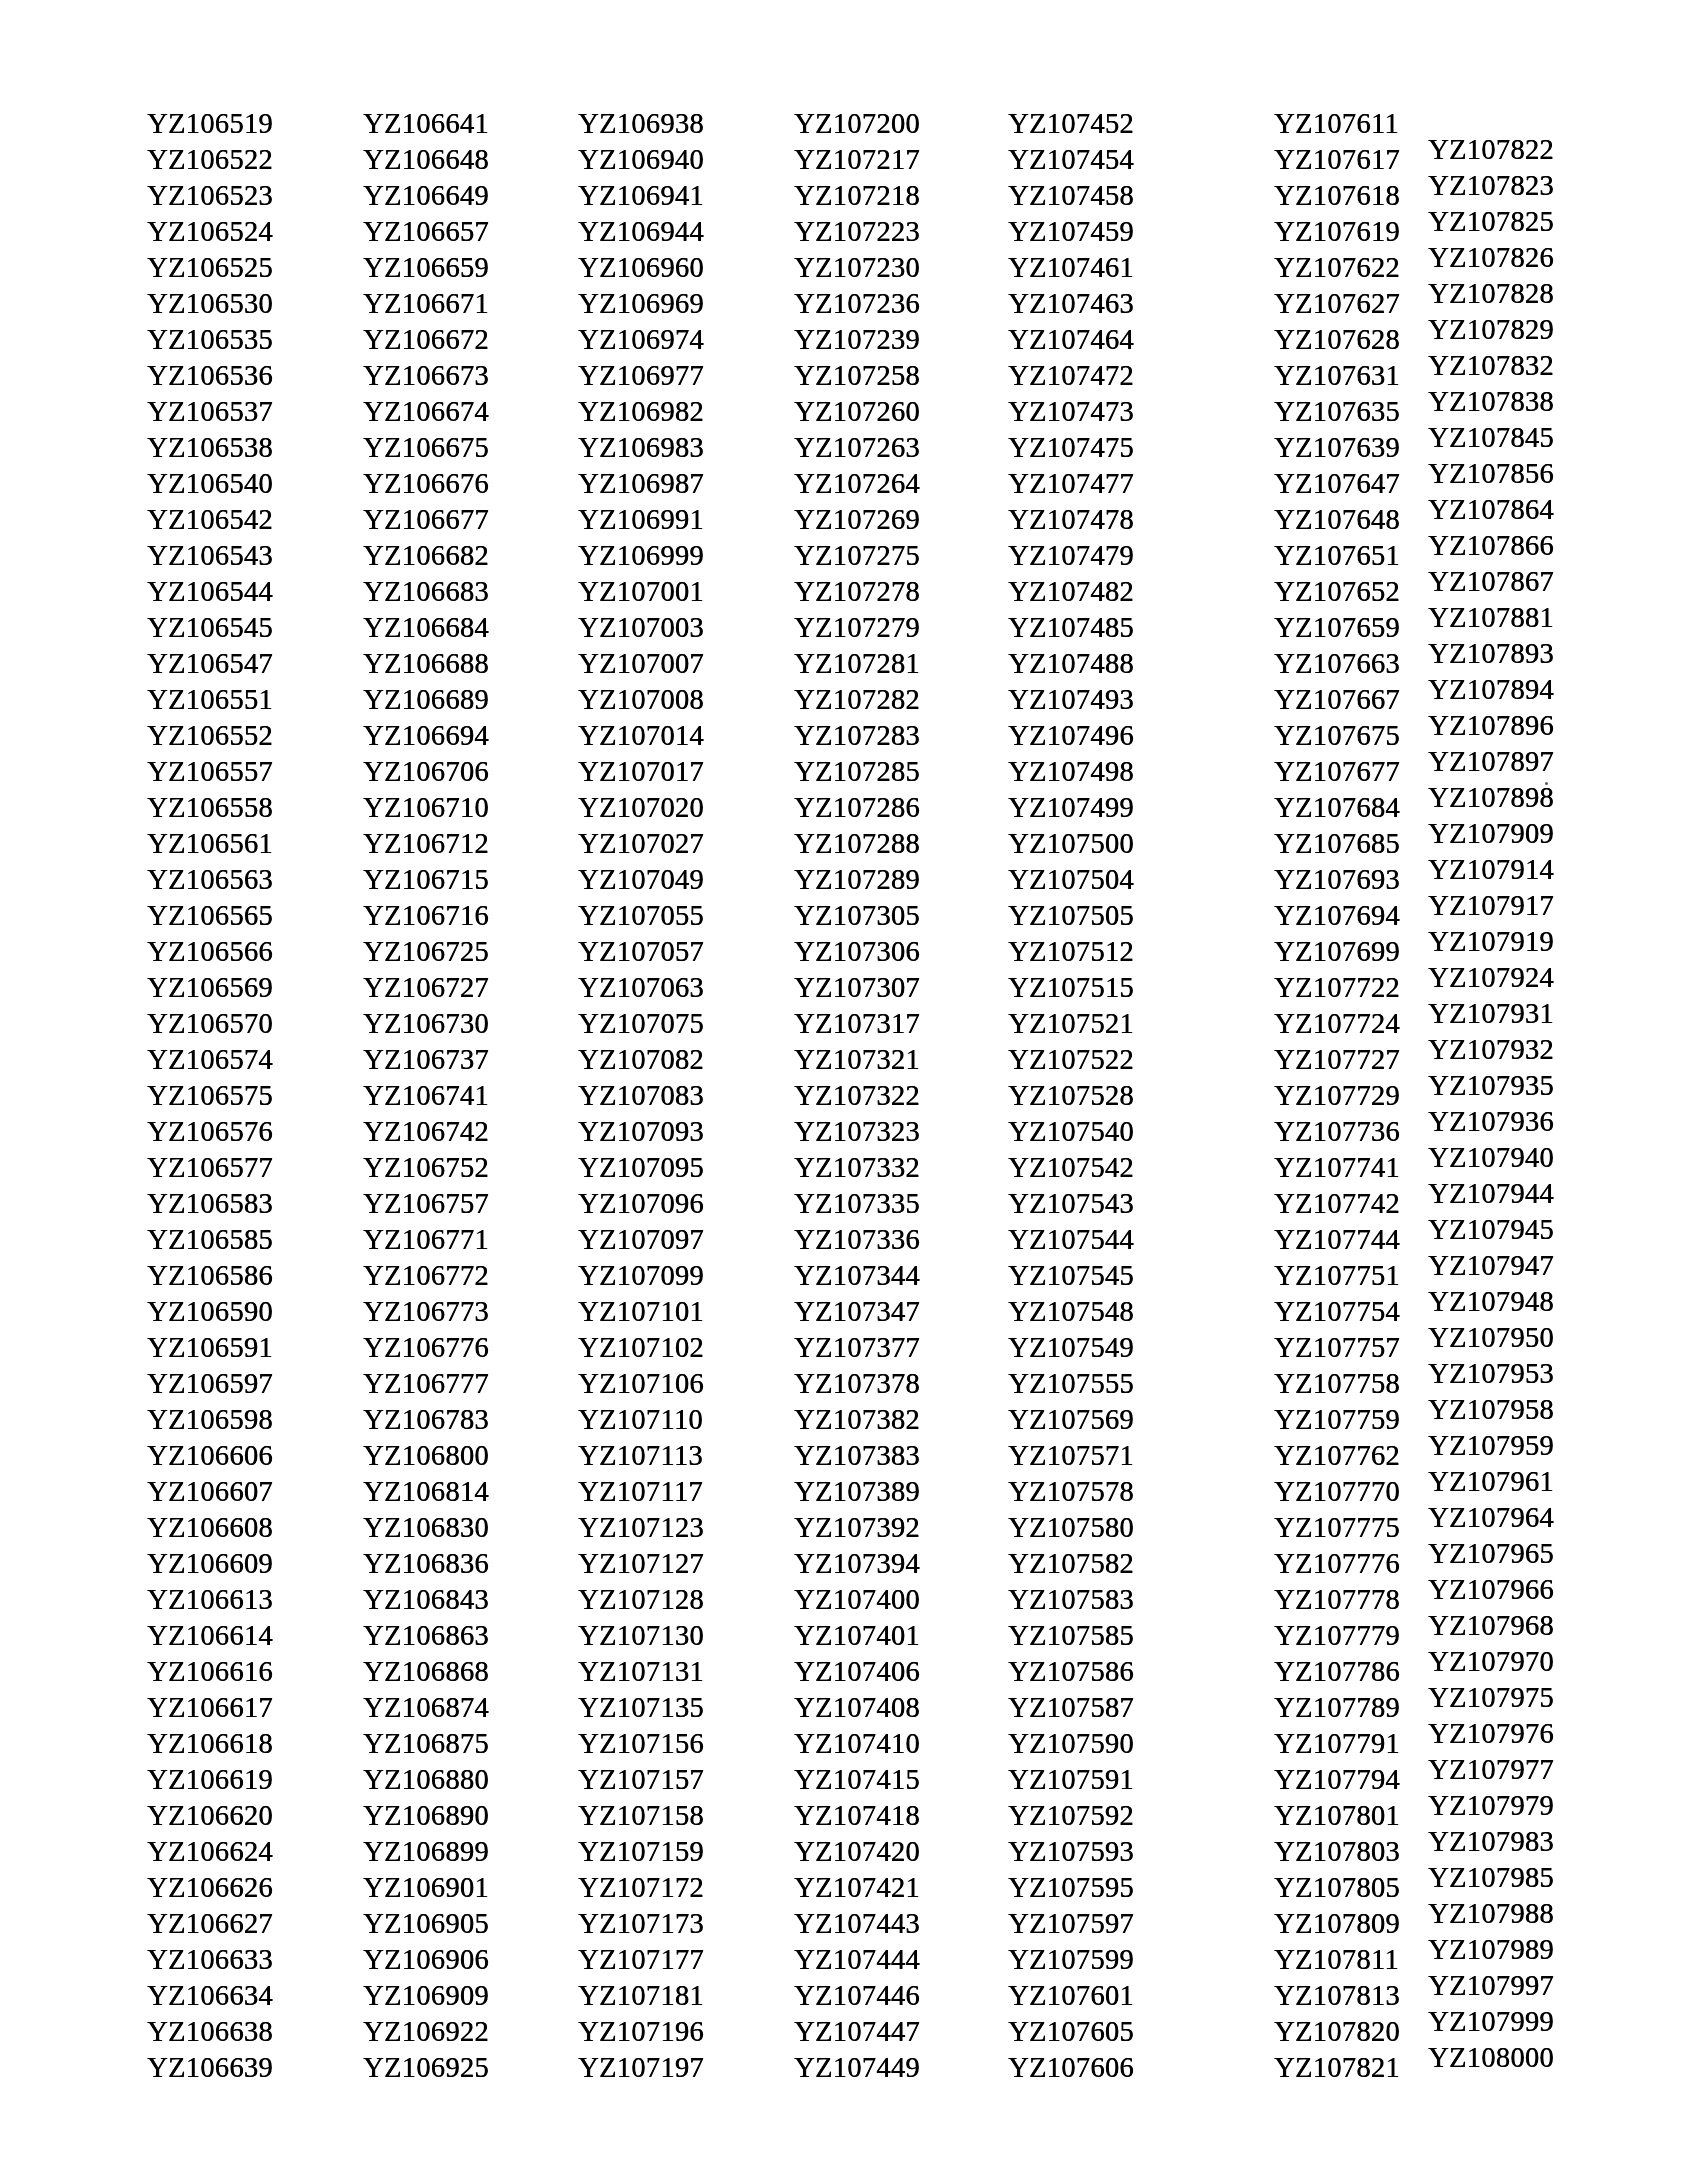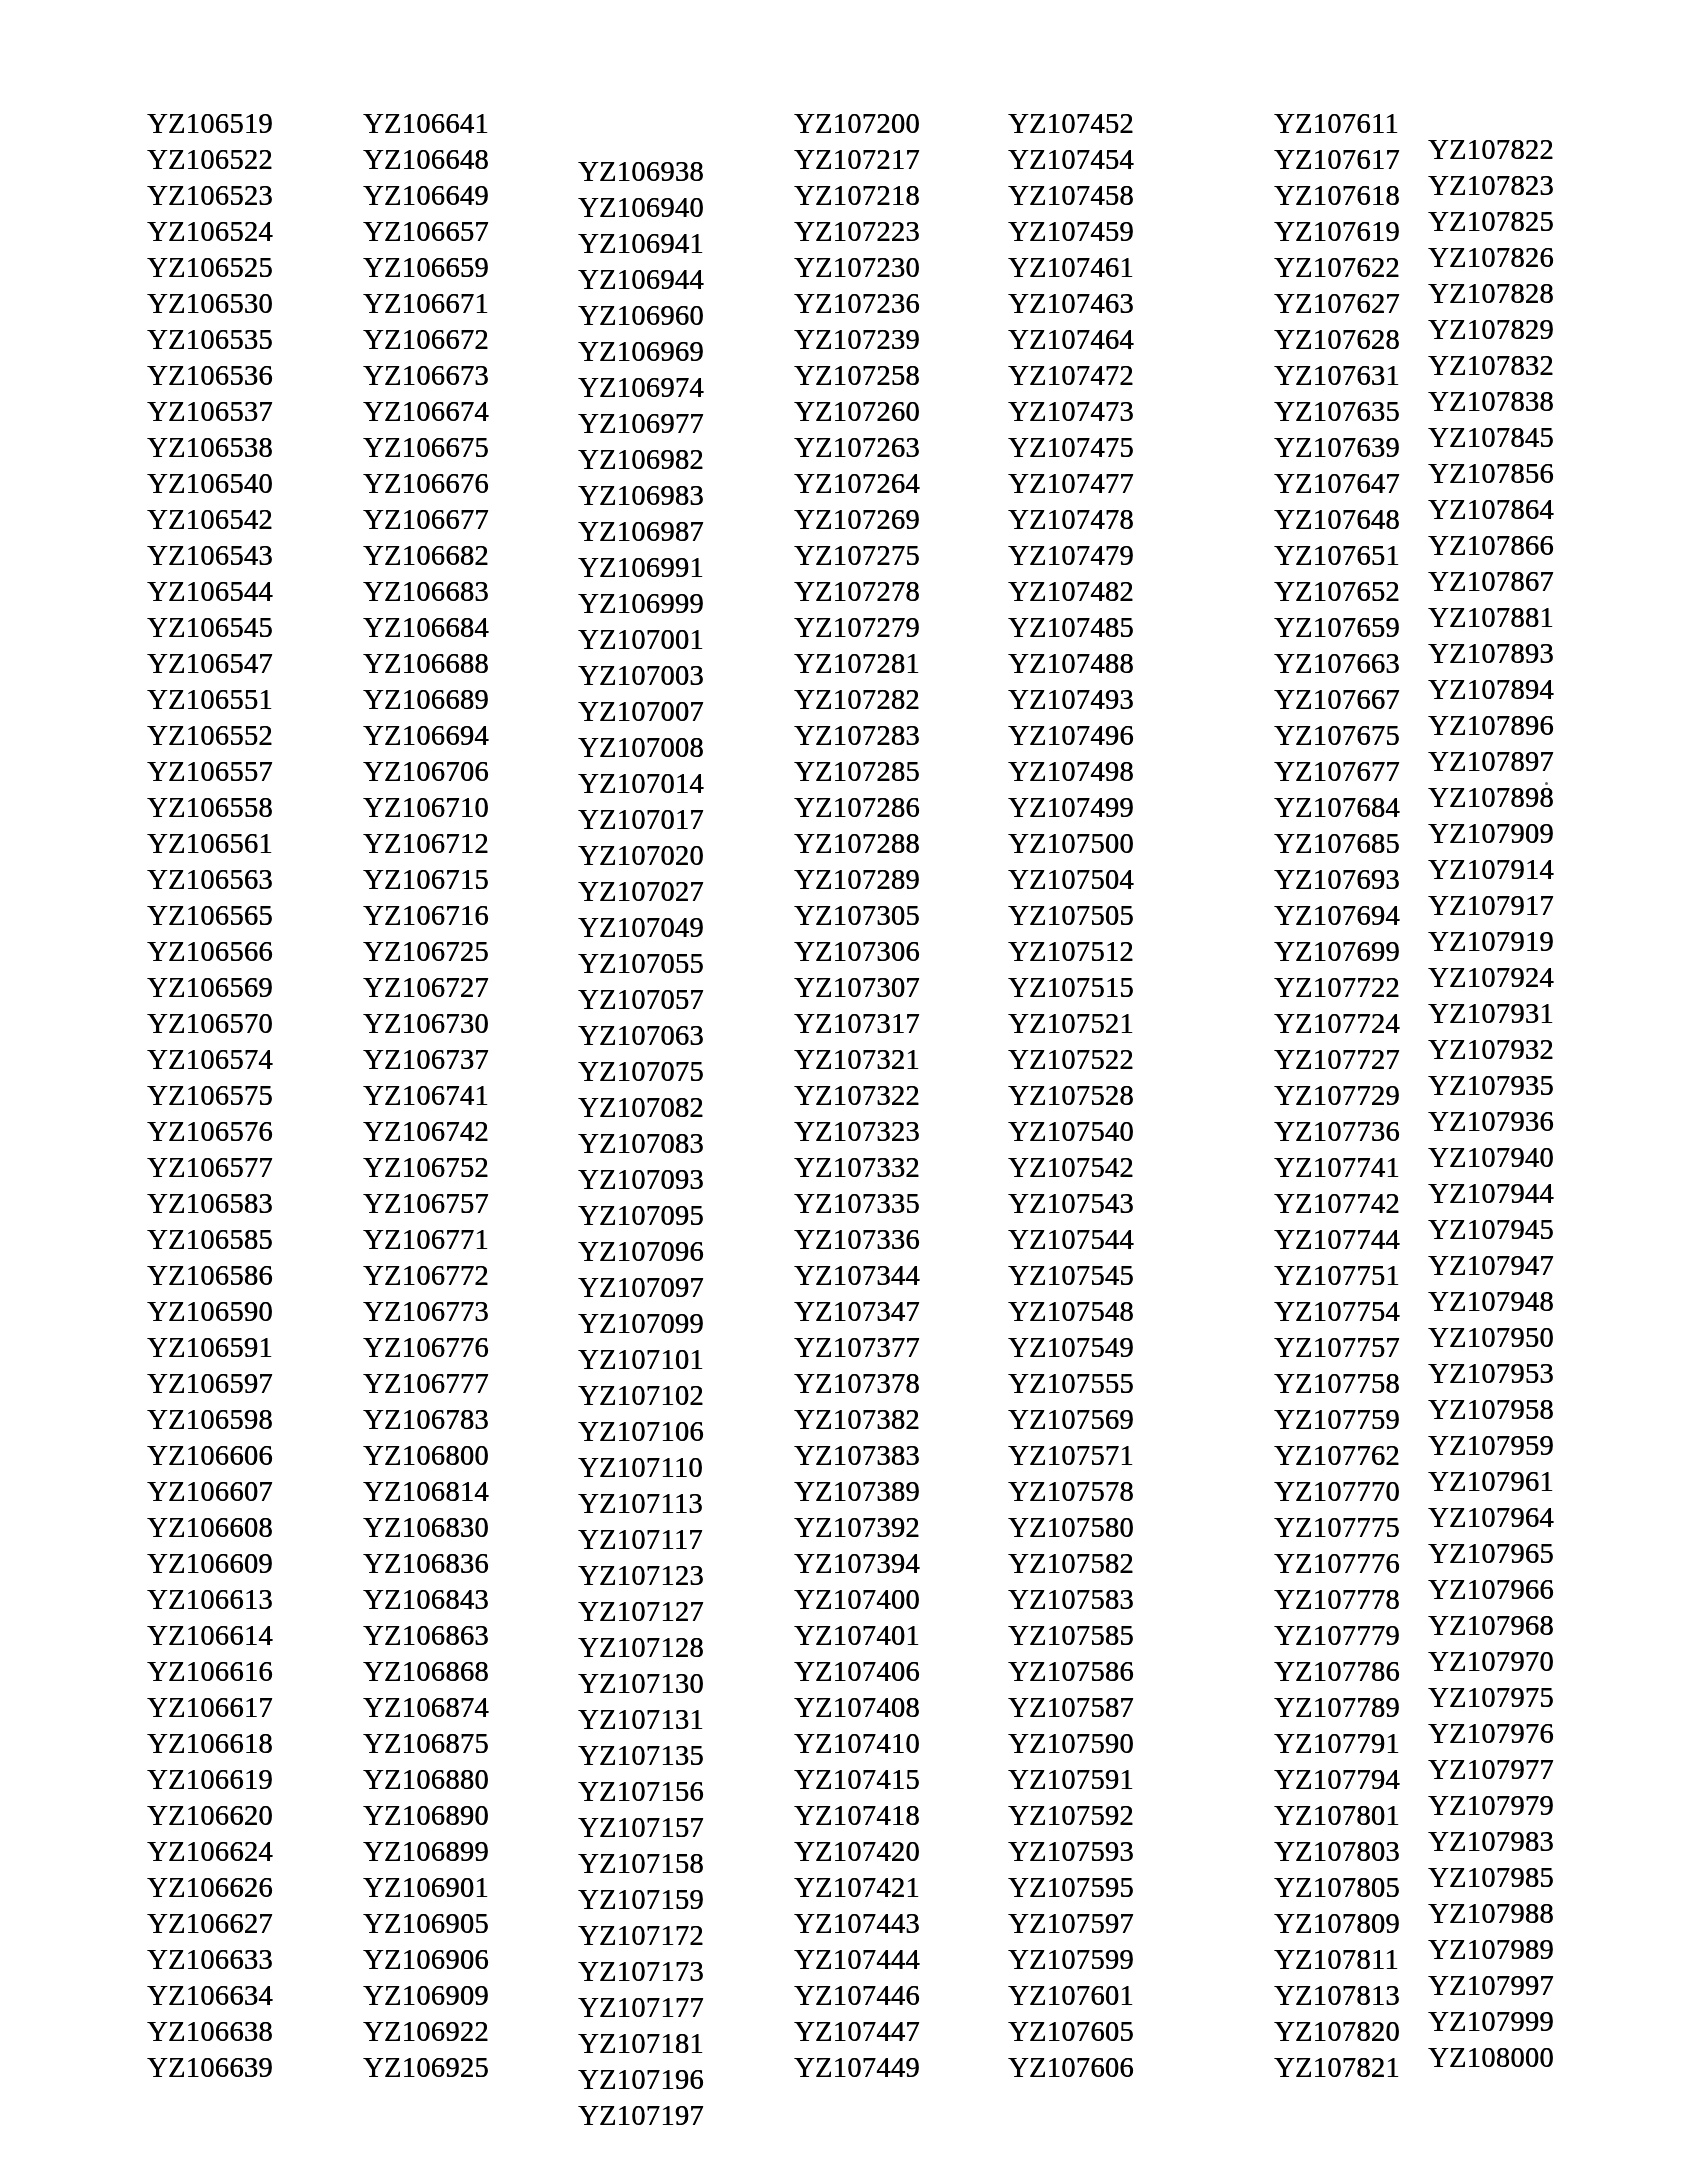--- a/index.html
+++ b/index.html
@@ -22,21 +22,21 @@
     font-size: 28.5px;
     line-height: 36px;
     font-weight: normal;
     white-space: nowrap;
     letter-spacing: 0.3px;
     
     text-shadow: 0.4px 0 0 #000;
   }
   .column:nth-of-type(1) { left: 147px; }
   .column:nth-of-type(2) { left: 363px; }
-  .column:nth-of-type(3) { left: 578px; margin-top: 48px; }
+  .column:nth-of-type(3) { left: 578px; }
   .column:nth-of-type(4) { left: 794px; text-align: center; }
   .column:nth-of-type(5) { left: 1008px; font-family: Liberation Serif, serif; }
   .column:nth-of-type(6) { left: 1274px; }
   .column:nth-of-type(7) { left: 1428px; margin-top: 26px; }
   .cell { height: 36px; }
   .speck {
     position: absolute;
     left: 1545px;
     top: 782px;
     width: 3px;

